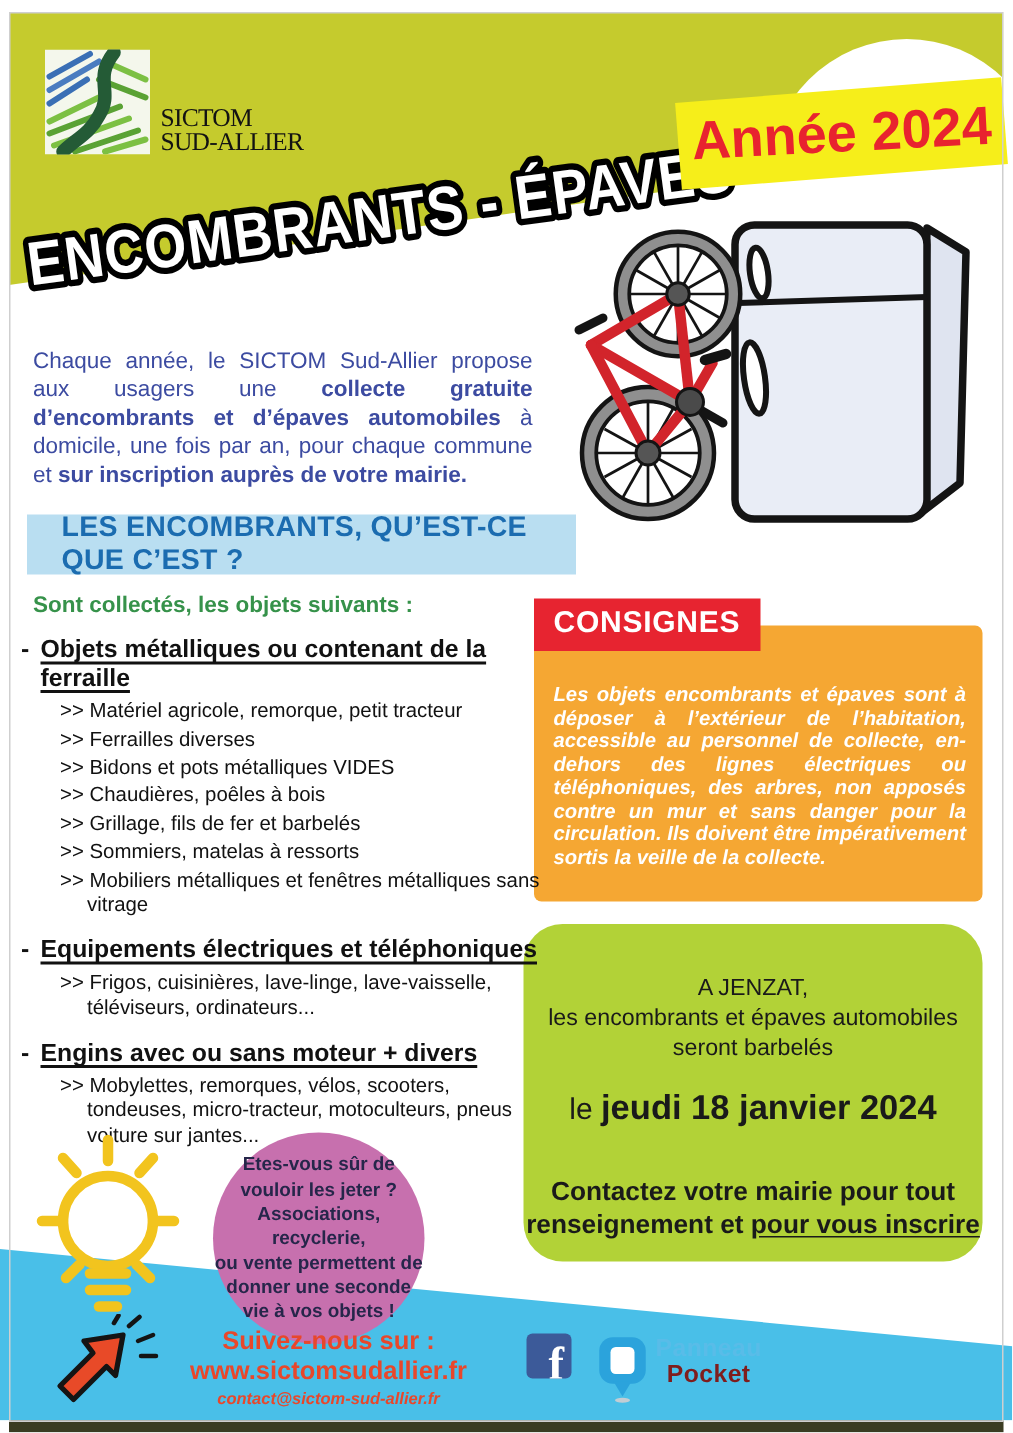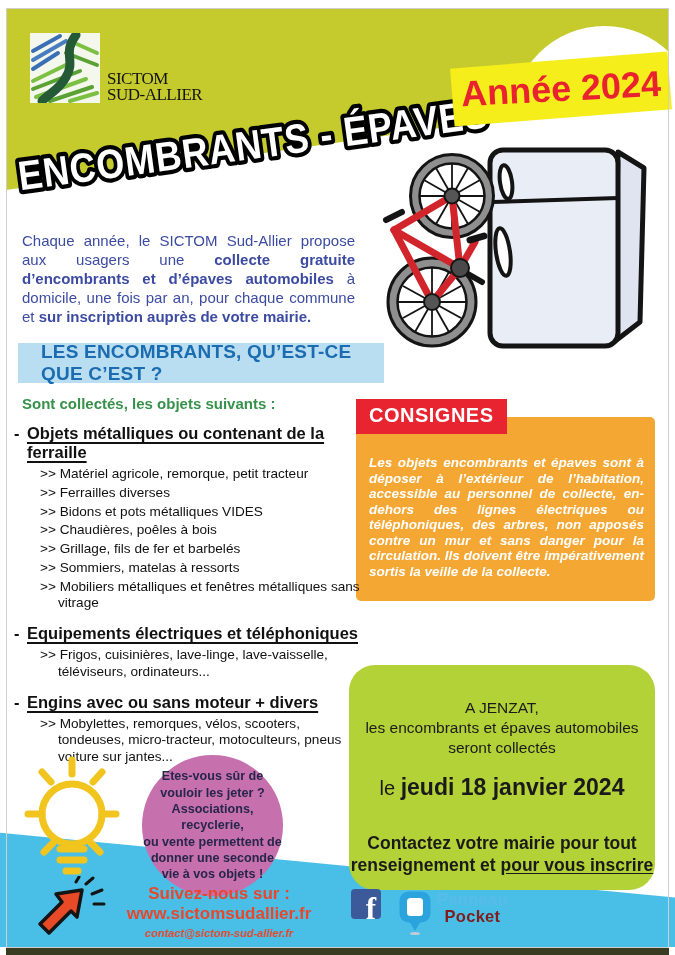--- a/index.html
+++ b/index.html
@@ -53,21 +53,21 @@
 
   
   .consignes-label{position:absolute;left:356px;top:399px;z-index:3;background:#e72430;color:#fff;
                    font-weight:bold;font-size:20px;padding:5px 13px 7px;letter-spacing:0.5px;}
   .consignes-box{position:absolute;left:356px;top:417px;width:299px;height:184px;background:#f5a733;
                  border-radius:5px;z-index:2;box-sizing:border-box;padding:38px 11px 0 13px;}
   .consignes-box p{margin:0;color:#fff;font-weight:bold;font-style:italic;font-size:13.5px;
                    line-height:1.15;text-align:justify;}
 
   
-  .event-box{position:absolute;left:349px;top:665px;width:306px;height:225px;background:#b2d237;
+  .event-box{position:absolute;left:349px;top:616px;width:306px;height:225px;background:#b2d237;
              border-radius:26px;z-index:2;box-sizing:border-box;padding-top:33px;text-align:center;
              color:#1a1a1a;}
   .event-line{font-size:15.5px;line-height:1.3;}
   .event-date{margin-top:16px;font-size:20px;}
   .event-date b{font-size:23px;text-align:center;}
   .event-contact{margin-top:32px;font-weight:bold;font-size:17.5px;line-height:1.25;}
   .event-contact .ul{text-decoration:underline;text-underline-offset:2px;}
 
   
   .blue-band{position:absolute;left:0;top:820px;width:675px;height:127px;background:#49bfe8;
@@ -240,21 +240,21 @@
   </div>
 
   <div class="consignes-label">CONSIGNES</div>
   <div class="consignes-box">
     <p>Les objets encombrants et épaves sont à déposer à l’extérieur de l’habitation, accessible au personnel de collecte, en-dehors des lignes électriques ou téléphoniques, des arbres, non apposés contre un mur et sans danger pour la circulation. Ils doivent être impérativement sortis la veille de la collecte.</p>
   </div>
 
   <div class="event-box">
     <div class="event-line">A JENZAT,</div>
     <div class="event-line">les encombrants et épaves automobiles</div>
-    <div class="event-line">seront collectés</div>
+    <div class="event-line">seront barbelés</div>
     <div class="event-date"><span>le </span><b>jeudi 18 janvier 2024</b></div>
     <div class="event-contact">
       <div>Contactez votre mairie pour tout</div>
       <div><span>renseignement et </span><span class="ul">pour vous inscrire</span></div>
     </div>
   </div>
 
   <div class="blue-band"></div>
   <div class="bottom-bar"></div>
 

